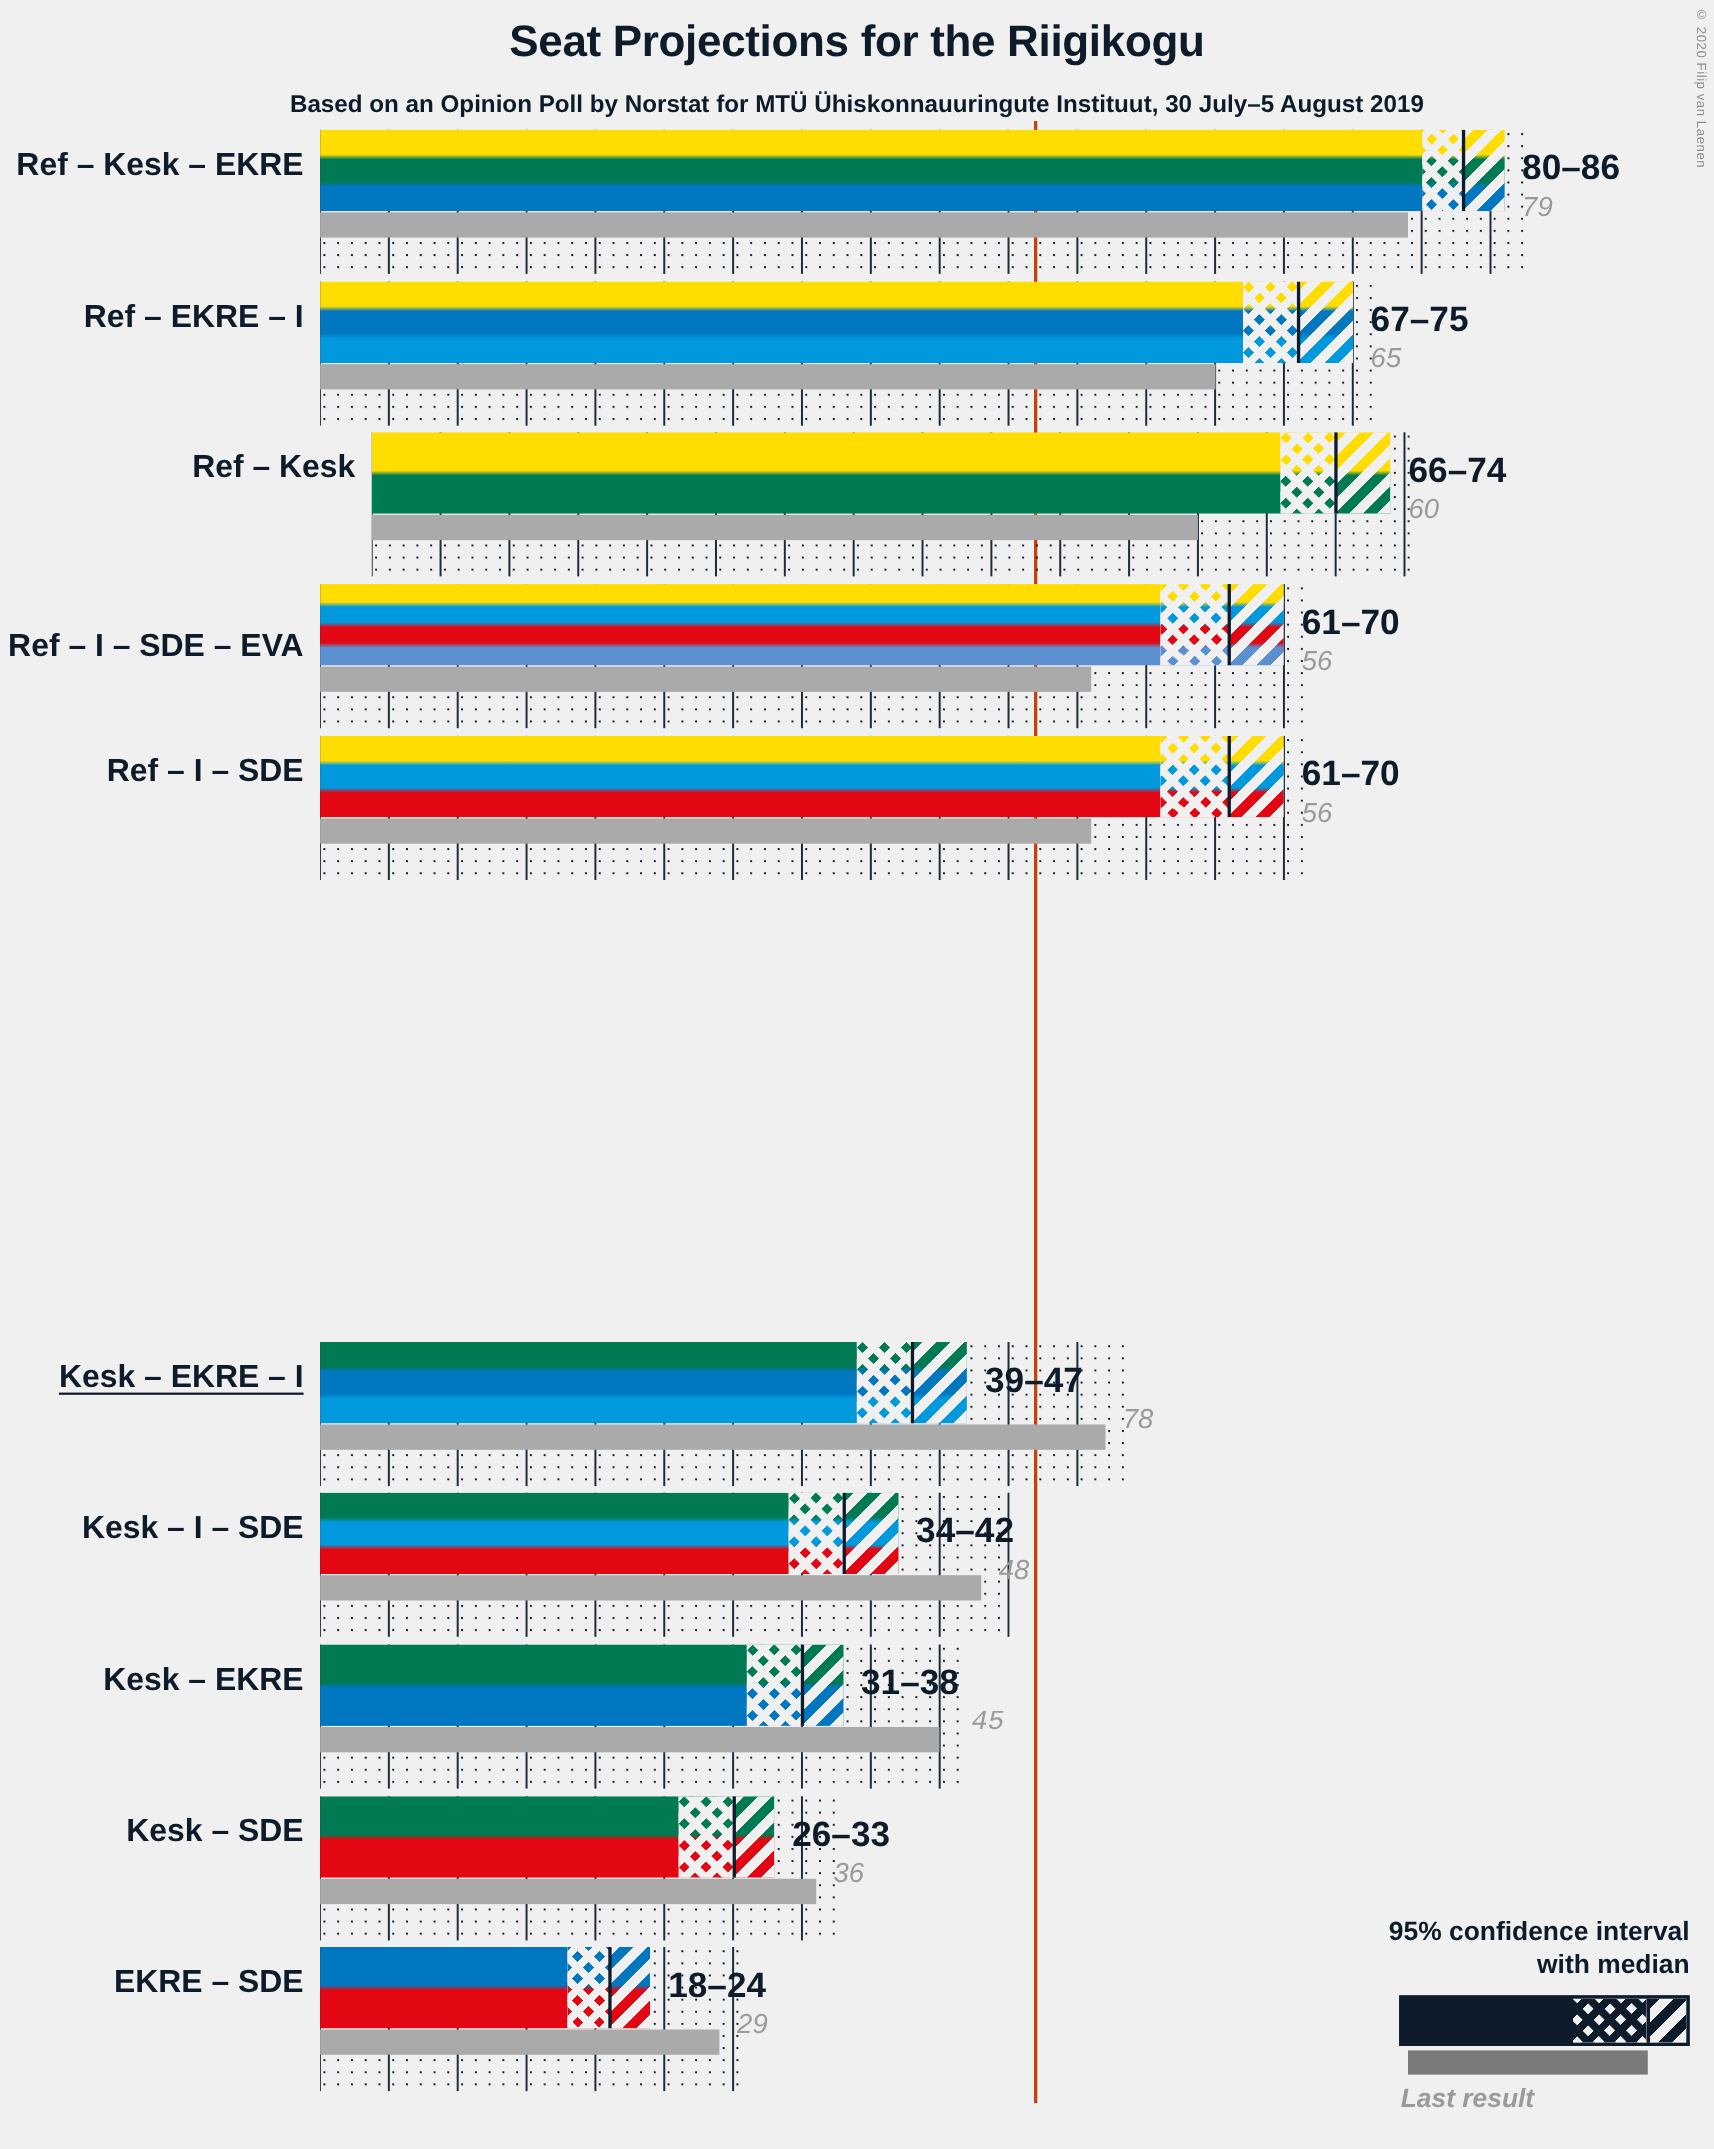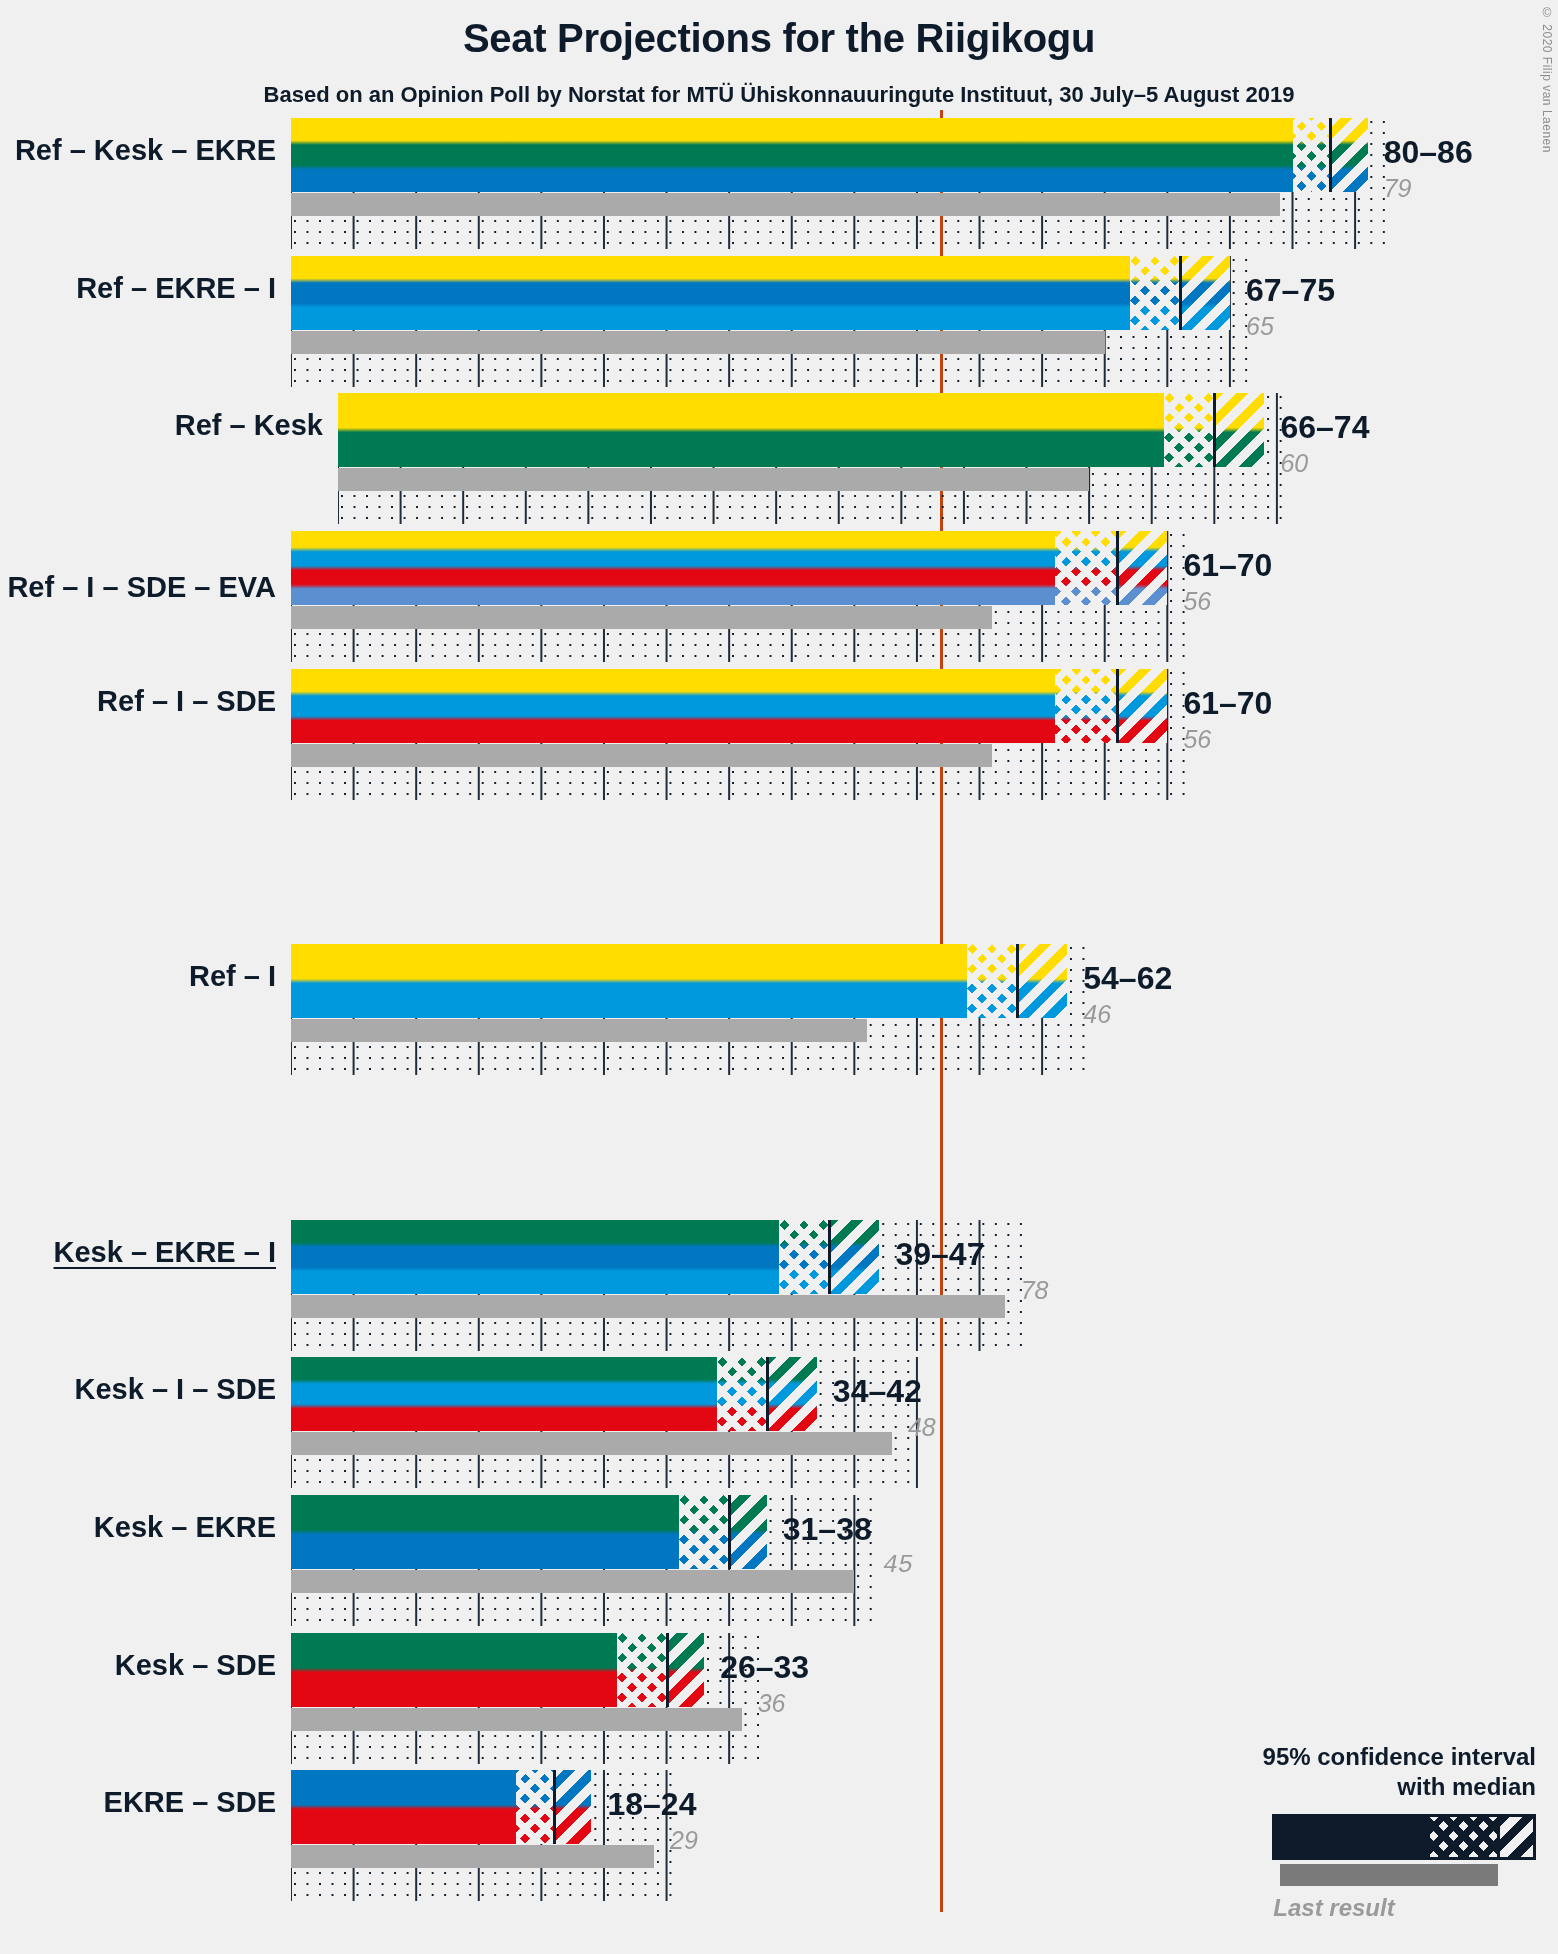--- a/index.html
+++ b/index.html
@@ -261,40 +261,20 @@
         <div class="diag" style="left: 826.32px; width: 50.08px;">
           <div class="fill" style="background: linear-gradient(rgb(255, 221, 0) 3%, rgb(255, 221, 0) 30.3%, rgb(0, 153, 221) 36.3%, rgb(0, 153, 221) 63.7%, rgb(227, 6, 19) 69.7%, rgb(227, 6, 19) 97%);"></div>
           <div class="mask"></div>
         </div>
         <div class="medline" style="left: 825.32px;"></div>
       </div>
       <div class="rowlabel" style="top: 24px;">Ref – I – SDE</div>
       <div class="value" style="left: 1183.4px; top: 24px;">61–70</div>
       <div class="lastval" style="left: 1183.4px; top: 64px;">56</div>
     </div>
-    <div class="row" style="top: 826.2px; height: 137.7px;">
-      <div class="dots" style="left: 291px; top: 8px; width: 802.24px; height: 131px;"></div>
-      <div class="vlines" style="left: 291px; top: 8px; width: 802.24px; height: 131px;"></div>
-      <div class="lastresult" style="left: 291px; top: 83px; width: 575.92px; height: 23px;"></div>
-      <div class="bar" style="left: 291px; top: 8px; width: 776.24px; height: 74px;">
-        <div class="barsolid" style="width: 676.08px; background: linear-gradient(rgb(255, 221, 0) 3%, rgb(255, 221, 0) 47%, rgb(0, 153, 221) 53%, rgb(0, 153, 221) 97%);"></div>
-        <div class="cross" style="left: 676.08px; width: 50.08px;">
-          <div class="fill" style="background: linear-gradient(rgb(255, 221, 0) 3%, rgb(255, 221, 0) 47%, rgb(0, 153, 221) 53%, rgb(0, 153, 221) 97%);"></div>
-          <div class="mask"></div>
-        </div>
-        <div class="diag" style="left: 726.16px; width: 50.08px;">
-          <div class="fill" style="background: linear-gradient(rgb(255, 221, 0) 3%, rgb(255, 221, 0) 47%, rgb(0, 153, 221) 53%, rgb(0, 153, 221) 97%);"></div>
-          <div class="mask"></div>
-        </div>
-        <div class="medline" style="left: 725.16px;"></div>
-      </div>
-      <div class="rowlabel" style="top: 24px;">Ref – I</div>
-      <div class="value" style="left: 1083.24px; top: 24px;">54–62</div>
-      <div class="lastval" style="left: 1083.24px; top: 64px;">46</div>
-    </div>
     <div class="row" style="top: 1101.6px; height: 137.7px;">
       <div class="dots" style="left: 291px; top: 8px; width: 739.64px; height: 131px;"></div>
       <div class="vlines" style="left: 291px; top: 8px; width: 739.64px; height: 131px;"></div>
       <div class="lastresult" style="left: 291px; top: 83px; width: 713.64px; height: 23px;"></div>
       <div class="bar" style="left: 291px; top: 8px; width: 588.44px; height: 74px;">
         <div class="barsolid" style="width: 488.28px; background: linear-gradient(rgb(0, 122, 83) 3%, rgb(0, 122, 83) 30.3%, rgb(0, 119, 192) 36.3%, rgb(0, 119, 192) 63.7%, rgb(0, 153, 221) 69.7%, rgb(0, 153, 221) 97%);"></div>
         <div class="cross" style="left: 488.28px; width: 50.08px;">
           <div class="fill" style="background: linear-gradient(rgb(0, 122, 83) 3%, rgb(0, 122, 83) 30.3%, rgb(0, 119, 192) 36.3%, rgb(0, 119, 192) 63.7%, rgb(0, 153, 221) 69.7%, rgb(0, 153, 221) 97%);"></div>
           <div class="mask"></div>
         </div>

